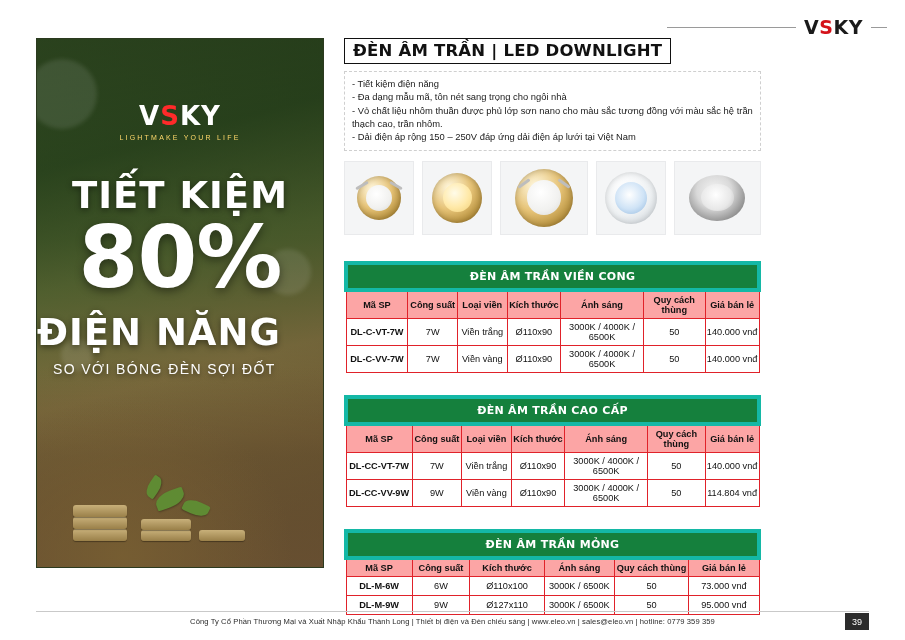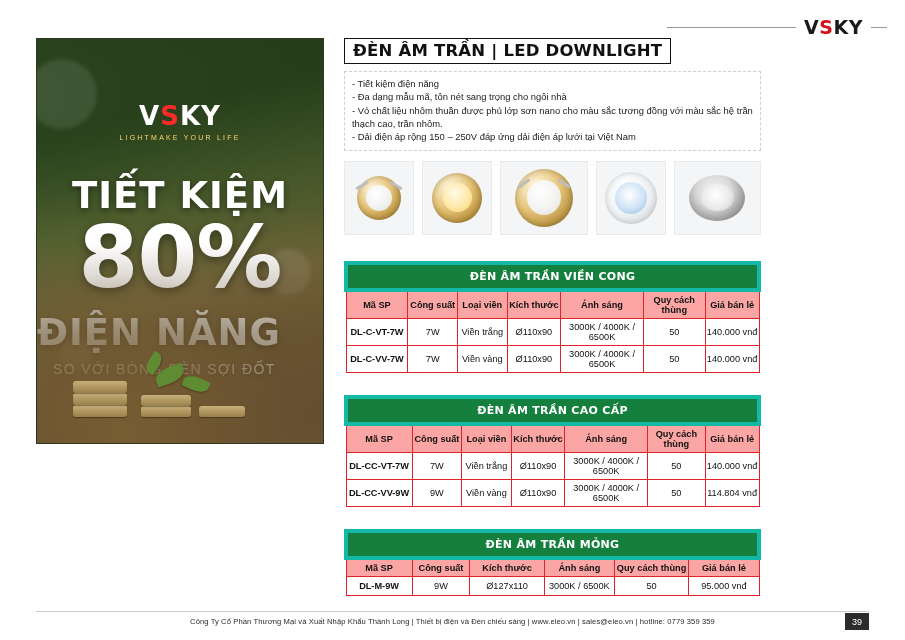--- a/index.html
+++ b/index.html
@@ -42,21 +42,21 @@
   .brand-logo .v { color: #1a1a1a; }
   .brand-logo .s-red { color: #d4121a; }
   .brand-rule-right {
     width: 16px; height: 1px; background: #9a9a9a; margin-left: 8px;
   }
 
   
   .poster {
     position: absolute;
     left: 36px; top: 38px;
-    width: 288px; height: 406px;
+    width: 288px; height: 530px;
     background:
       linear-gradient(to bottom, rgba(20,40,16,0.62) 0%, rgba(26,48,20,0.45) 38%, rgba(40,40,25,0.25) 58%, rgba(60,45,25,0.12) 75%, rgba(70,55,35,0.18) 100%),
       linear-gradient(165deg, #4e6b33 0%, #3d5a28 22%, #6b7a3c 42%, #8c7a45 62%, #7a6338 78%, #5d4a2a 100%);
     overflow: hidden;
     border: 1px solid #2b3a1f;
   }
   .poster .bokeh {
     position: absolute; border-radius: 50%;
     background: rgba(255,255,255,0.10);
     filter: blur(2px);
@@ -494,20 +494,28 @@
         </tr>
         <tr>
           <td class="hdr">Mã SP</td>
           <td class="hdr">Công suất</td>
           <td class="hdr">Kích thước</td>
           <td class="hdr">Ánh sáng</td>
           <td class="hdr">Quy cách thùng</td>
           <td class="hdr">Giá bán lẻ</td>
         </tr>
         <tr class="data">
+          <td class="code">DL-M-6W</td>
+          <td>6W</td>
+          <td>Ø110x100</td>
+          <td>3000K / 6500K</td>
+          <td>50</td>
+          <td class="price">73.000 vnđ</td>
+        </tr>
+        <tr class="data">
           <td class="code">DL-M-9W</td>
           <td>9W</td>
           <td>Ø127x110</td>
           <td>3000K / 6500K</td>
           <td>50</td>
           <td class="price">95.000 vnđ</td>
         </tr>
       </tbody>
         </table>
     </div>

